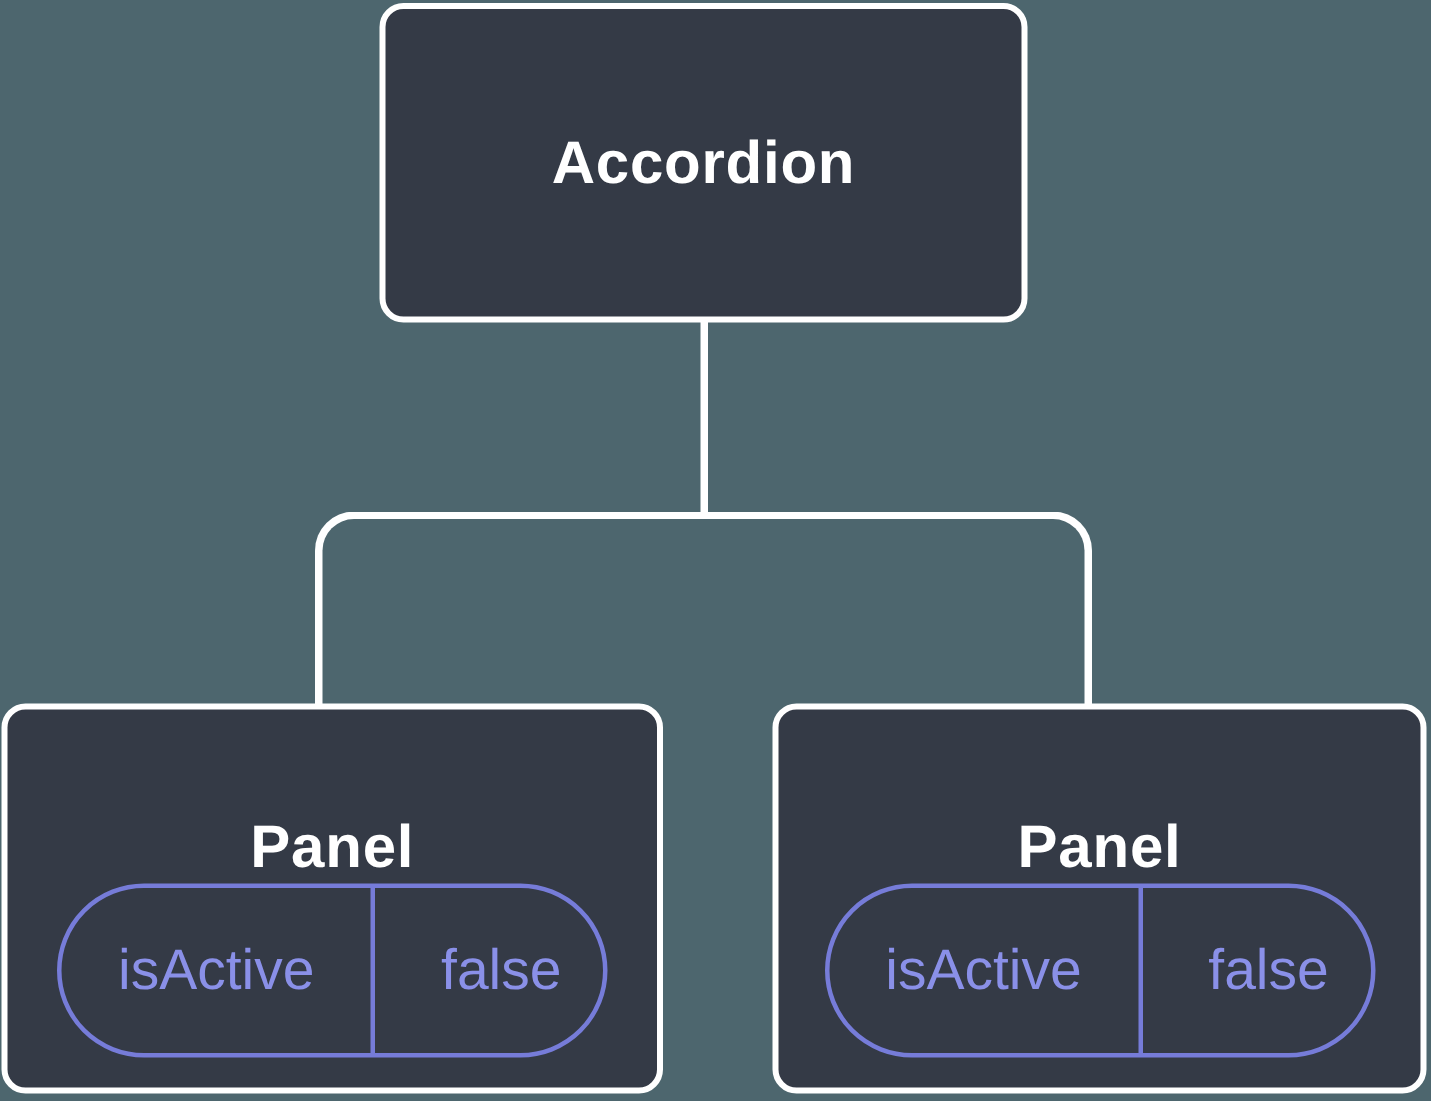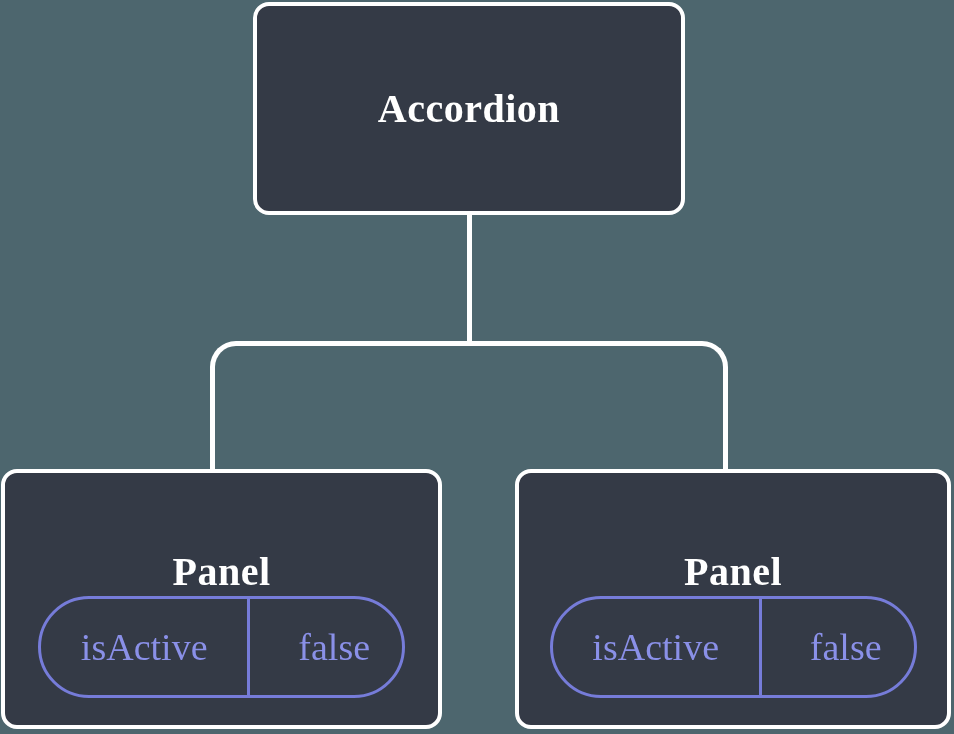--- a/index.html
+++ b/index.html
@@ -4,21 +4,21 @@
 <style>
   :root {
     --bg: #4D666E;
     --node_fill: #343A46;
     --node_border: #FFFFFF;
     --connector: #FFFFFF;
     --pill_border: #767CD9;
     --pill_text: #8A90E8;
     --title_text: #FFFFFF;
   }
-  * { margin: 0; padding: 0; box-sizing: border-box; font-family: Liberation Serif, serif; }
+  * { margin: 0; padding: 0; box-sizing: border-box; }
   html, body { width: 954px; height: 734px; }
   body {
     font-family: "Liberation Sans", sans-serif;
     background: var(--bg);
     overflow: hidden;
   }
   .canvas {
     position: relative;
     width: 954px;
     height: 734px;
@@ -72,21 +72,21 @@
     flex-direction: column;
     align-items: center;
     padding-top: 48px;
   }
   .node-panel-left  { left: 1px;   width: 441px; }
   .node-panel-right { left: 515px; width: 436px; }
 
   
   .pill {
     width: 367px;
-    height: 102px;
+    height: 116px;
     border: 3px solid var(--pill_border);
     border-radius: 999px;
     display: flex;
     align-items: stretch;
     overflow: hidden;
   }
   .pill-cell {
     display: flex;
     align-items: center;
     justify-content: center;

